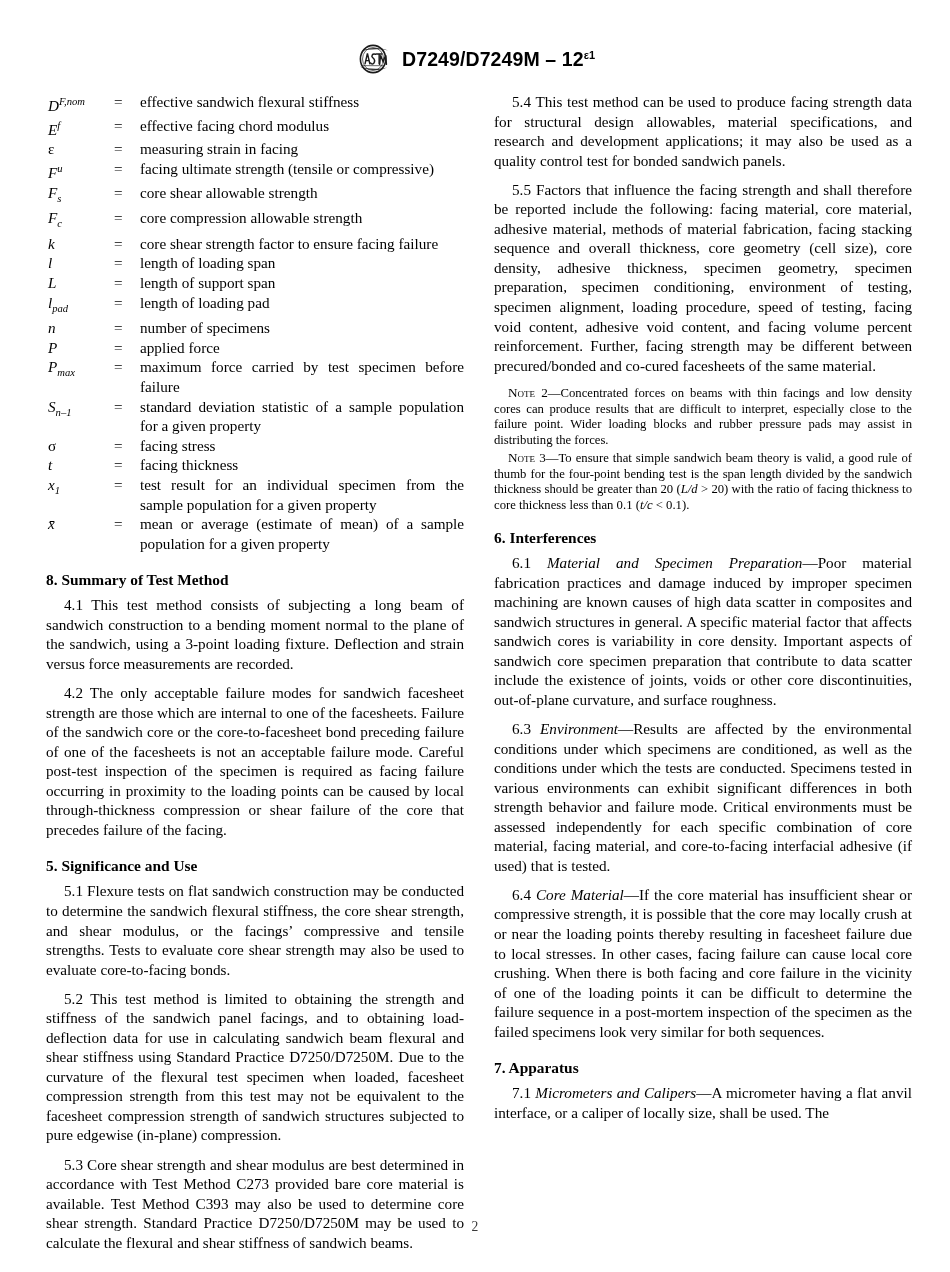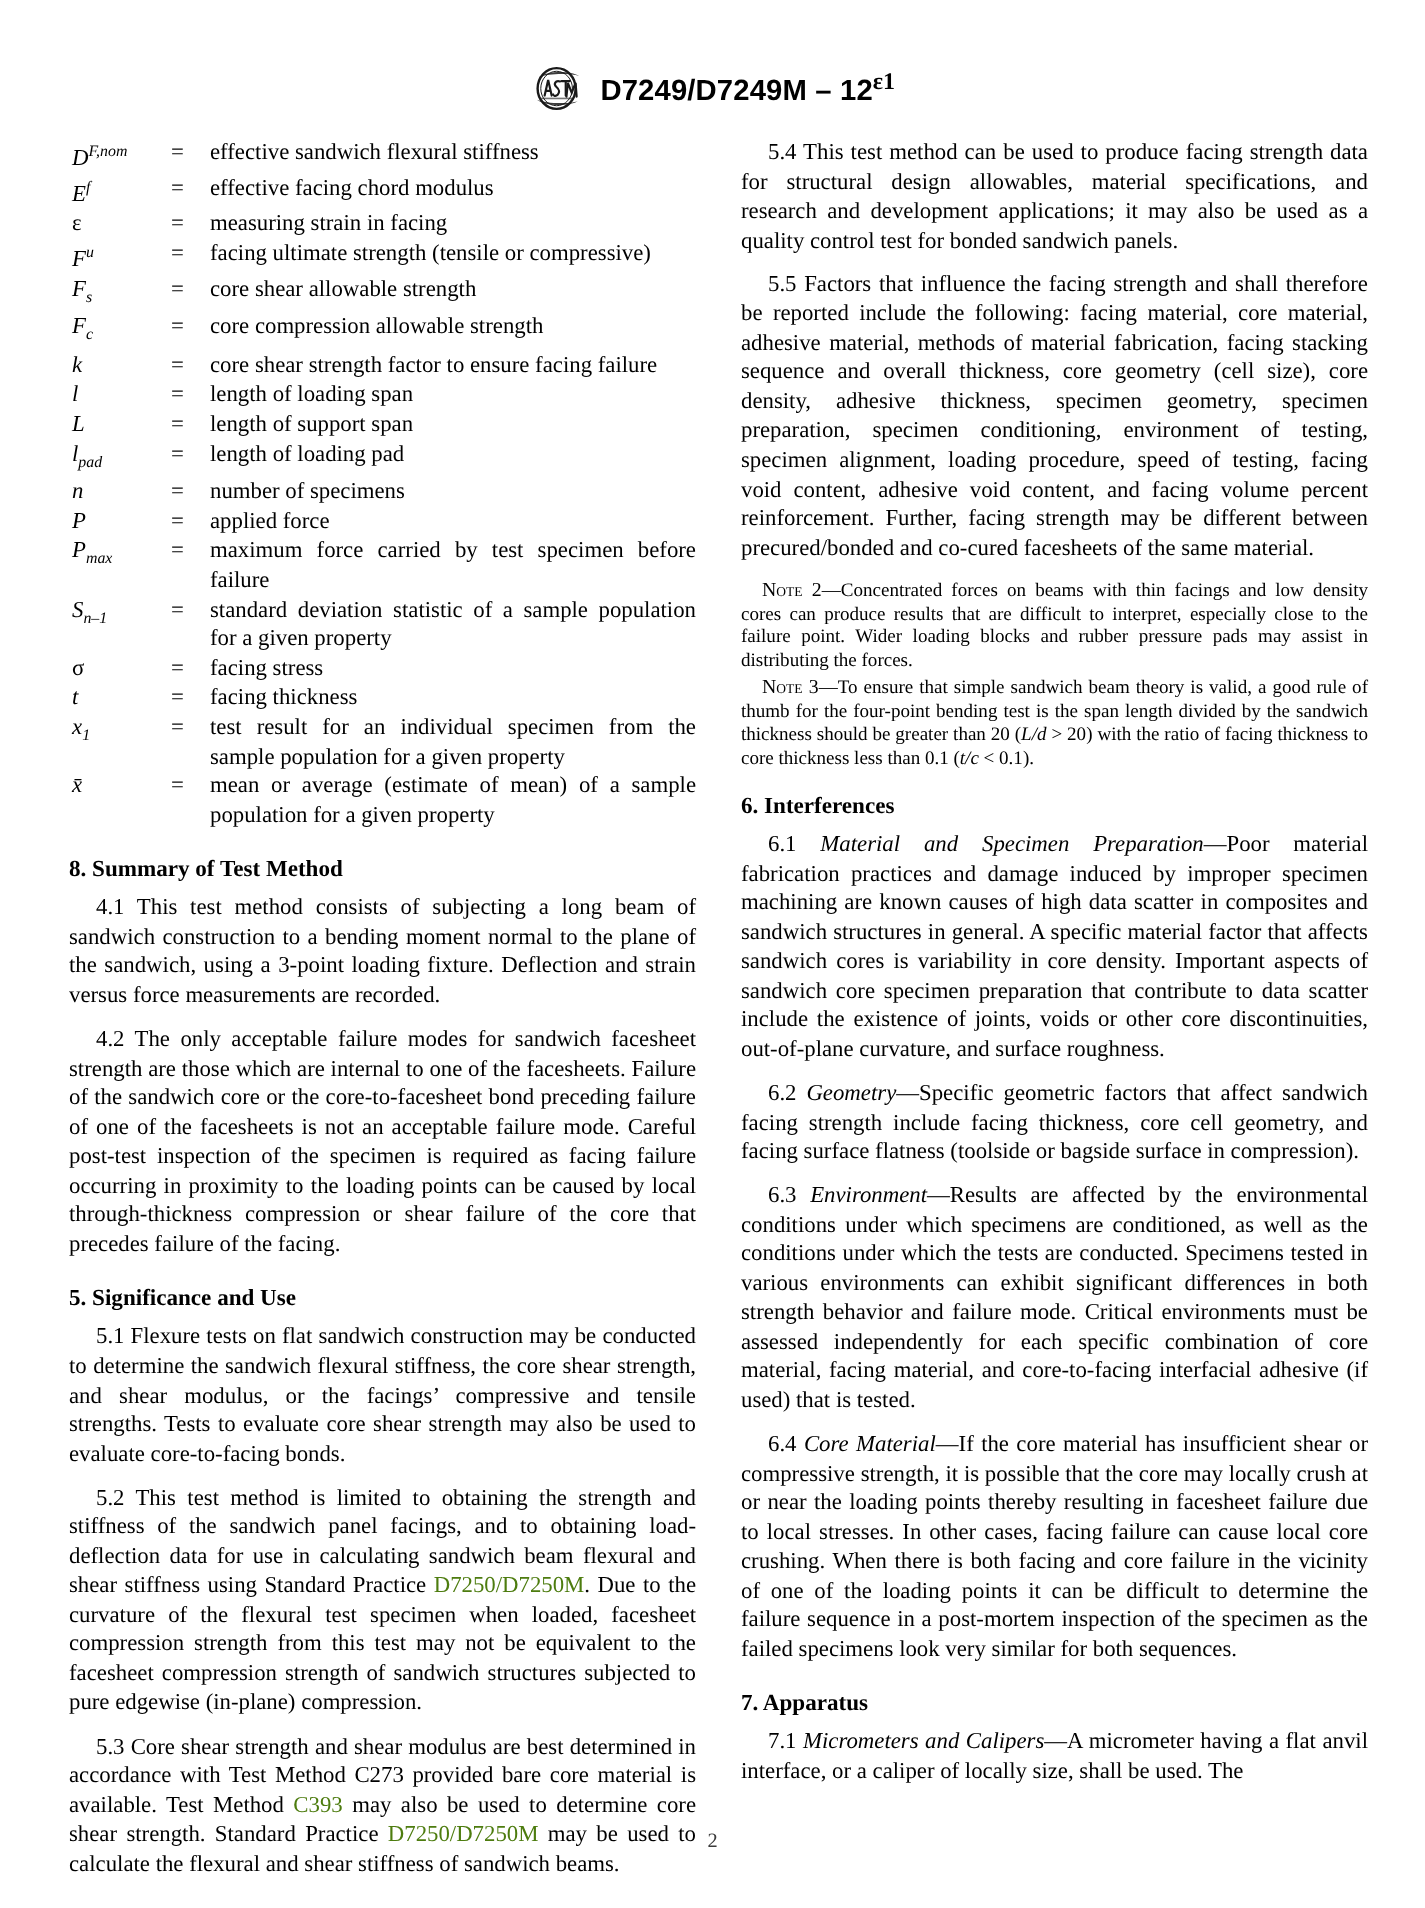--- a/index.html
+++ b/index.html
@@ -36,24 +36,23 @@
     display: block;
   }
   .header-title {
     font-family: "Liberation Sans", "DejaVu Sans", sans-serif;
     font-weight: bold;
     font-size: 19.5px;
     letter-spacing: 0.1px;
     white-space: nowrap;
   }
   .header-title .sup {
-    font-size: 16px;
+    font-size: 11px;
     vertical-align: super;
     letter-spacing: 0;
-    font-family: Liberation Serif, serif;
   }
 
   
   .columns {
     position: absolute;
     top: 92px;
     left: 46px;
     width: 866px;
     display: flex;
     gap: 30px;
@@ -130,21 +129,21 @@
     text-justify: inter-word;
     text-indent: 14px;
   }
   .note-label {
     font-variant: small-caps;
     font-size: 13.2px;
   }
   .notes-block { margin-top: 10px; margin-bottom: 11px; }
 
   .ital { font-style: italic; }
-  .link { color: #4d7c0f; }
+  .link { color: #000000; }
 
   
   .page-number {
     position: absolute;
     left: 0;
     width: 950px;
     top: 1219px;
     text-align: center;
     font-size: 13.6px;
     color: #3a3a3a;
@@ -291,21 +290,20 @@
 
       <div class="notes-block">
         <p class="note"><span class="note-label">Note 2</span><span>—Concentrated forces on beams with thin facings and low density cores can produce results that are difficult to interpret, especially close to the failure point. Wider loading blocks and rubber pressure pads may assist in distributing the forces.</span></p>
         <p class="note"><span class="note-label">Note 3</span><span>—To ensure that simple sandwich beam theory is valid, a good rule of thumb for the four-point bending test is the span length divided by the sandwich thickness should be greater than 20 (</span><span class="ital">L/d</span><span> &gt; 20) with the ratio of facing thickness to core thickness less than 0.1 (</span><span class="ital">t/c</span><span> &lt; 0.1).</span></p>
       </div>
 
       <h2 class="sec tight-top">6.  Interferences</h2>
 
       <p class="body"><span>6.1 </span><span class="ital">Material and Specimen Preparation</span><span>—Poor material fabrication practices and damage induced by improper specimen machining are known causes of high data scatter in composites and sandwich structures in general. A specific material factor that affects sandwich cores is variability in core density. Important aspects of sandwich core specimen preparation that contribute to data scatter include the existence of joints, voids or other core discontinuities, out-of-plane curvature, and surface roughness.</span></p>
 
-      <p class="body"><span>6.2 </span><span class="ital">Geometry</span><span>—Specific geometric factors that affect sandwich facing strength include facing thickness, core cell geometry, and facing surface flatness (toolside or bagside surface in compression).</span></p>
 
       <p class="body"><span>6.3 </span><span class="ital">Environment</span><span>—Results are affected by the environmental conditions under which specimens are conditioned, as well as the conditions under which the tests are conducted. Specimens tested in various environments can exhibit significant differences in both strength behavior and failure mode. Critical environments must be assessed independently for each specific combination of core material, facing material, and core-to-facing interfacial adhesive (if used) that is tested.</span></p>
 
       <p class="body"><span>6.4 </span><span class="ital">Core Material</span><span>—If the core material has insufficient shear or compressive strength, it is possible that the core may locally crush at or near the loading points thereby resulting in facesheet failure due to local stresses. In other cases, facing failure can cause local core crushing. When there is both facing and core failure in the vicinity of one of the loading points it can be difficult to determine the failure sequence in a post-mortem inspection of the specimen as the failed specimens look very similar for both sequences.</span></p>
 
       <h2 class="sec">7.  Apparatus</h2>
 
       <p class="body"><span>7.1 </span><span class="ital">Micrometers and Calipers</span><span>—A micrometer having a flat anvil interface, or a caliper of locally size, shall be used. The</span></p>
 
     </div>

